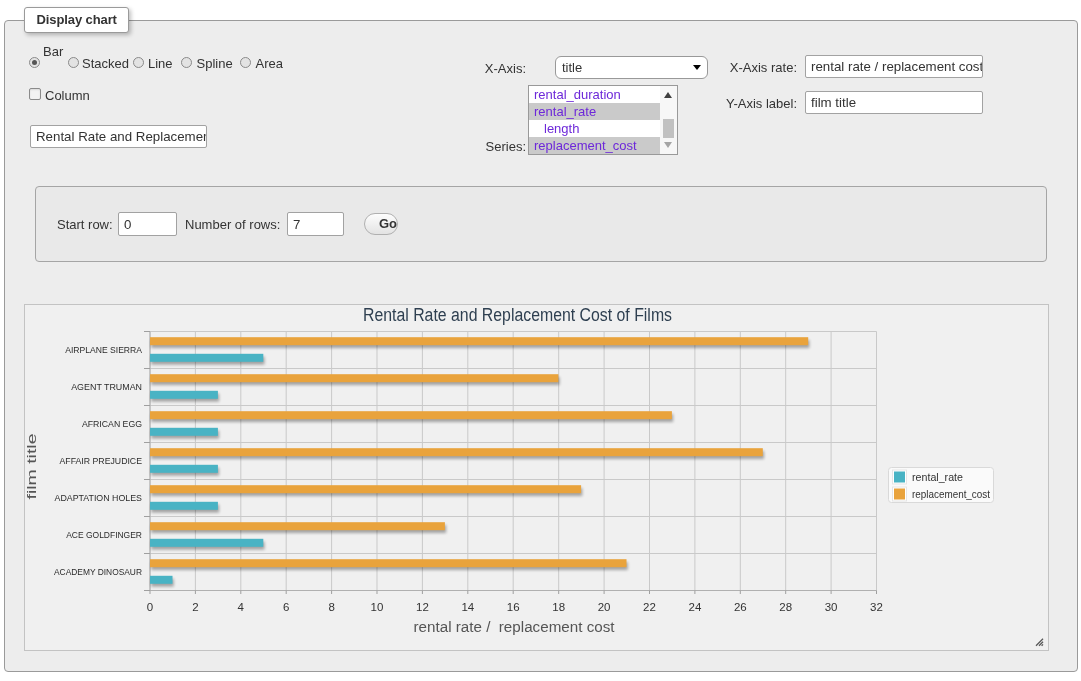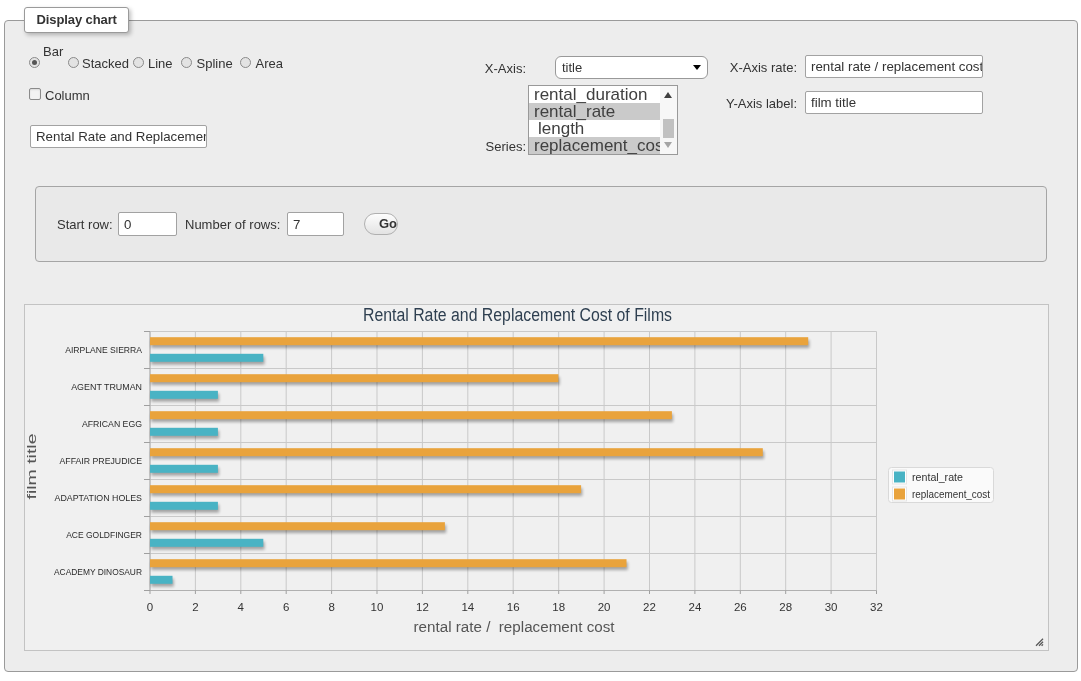--- a/index.html
+++ b/index.html
@@ -33,25 +33,25 @@
 
 <input class="tb" style="left: 30px; top: 125px; width: 170px; height: 21px;" value="Rental Rate and Replacement Cost of Films">
 
 <div class="lbl" style="right:555px;top:61px">X-Axis:</div>
 <div class="abs" style="left:555px;top:56px;width:151px;height:21px;border:1px solid #999;border-radius:6px;background:#fff">
   <span style="position:absolute;left:6px;top:3px">title</span>
   <span style="position:absolute;right:6px;top:8px;width:0;height:0;border-left:4px solid transparent;border-right:4px solid transparent;border-top:5px solid #000"></span>
 </div>
 
 <div class="lbl" style="right:555px;top:139px">Series:</div>
-<div class="abs" style="left:528px;top:85px;width:148px;height:68px;border:1px solid #999;background:#fff;overflow:hidden;font-size:17px;color:#404040">
+<div class="abs" style="left:528px;top:85px;width:148px;height:68px;border:1px solid #999;background:#fff;overflow:hidden;font-size:13px;color:#6d28d9">
   <div style="position:absolute;left:0;top:0;width:131px">
     <div style="height:17px;padding-left:5px;line-height:17px">rental_duration</div>
     <div style="height:17px;padding-left:5px;line-height:17px;background:#cacaca">rental_rate</div>
-    <div style="height:17px;padding-left:9px;line-height:17px">length</div>
+    <div style="height:17px;padding-left:15px;line-height:17px">length</div>
     <div style="height:17px;padding-left:5px;line-height:17px;background:#cacaca">replacement_cost</div>
   </div>
   <div style="position:absolute;right:0;top:0;width:17px;height:68px;background:#f7f7f7">
     <div style="position:absolute;left:4px;top:6px;width:0;height:0;border-left:4.5px solid transparent;border-right:4.5px solid transparent;border-bottom:6px solid #404040"></div>
     <div style="position:absolute;left:3px;top:33px;width:11px;height:19px;background:#c1c1c1"></div>
     <div style="position:absolute;left:4px;top:56px;width:0;height:0;border-left:4.5px solid transparent;border-right:4.5px solid transparent;border-top:6px solid #a5a5a5"></div>
   </div>
 </div>
 
 <div class="lbl" style="right:284px;top:60px">X-Axis rate:</div>

